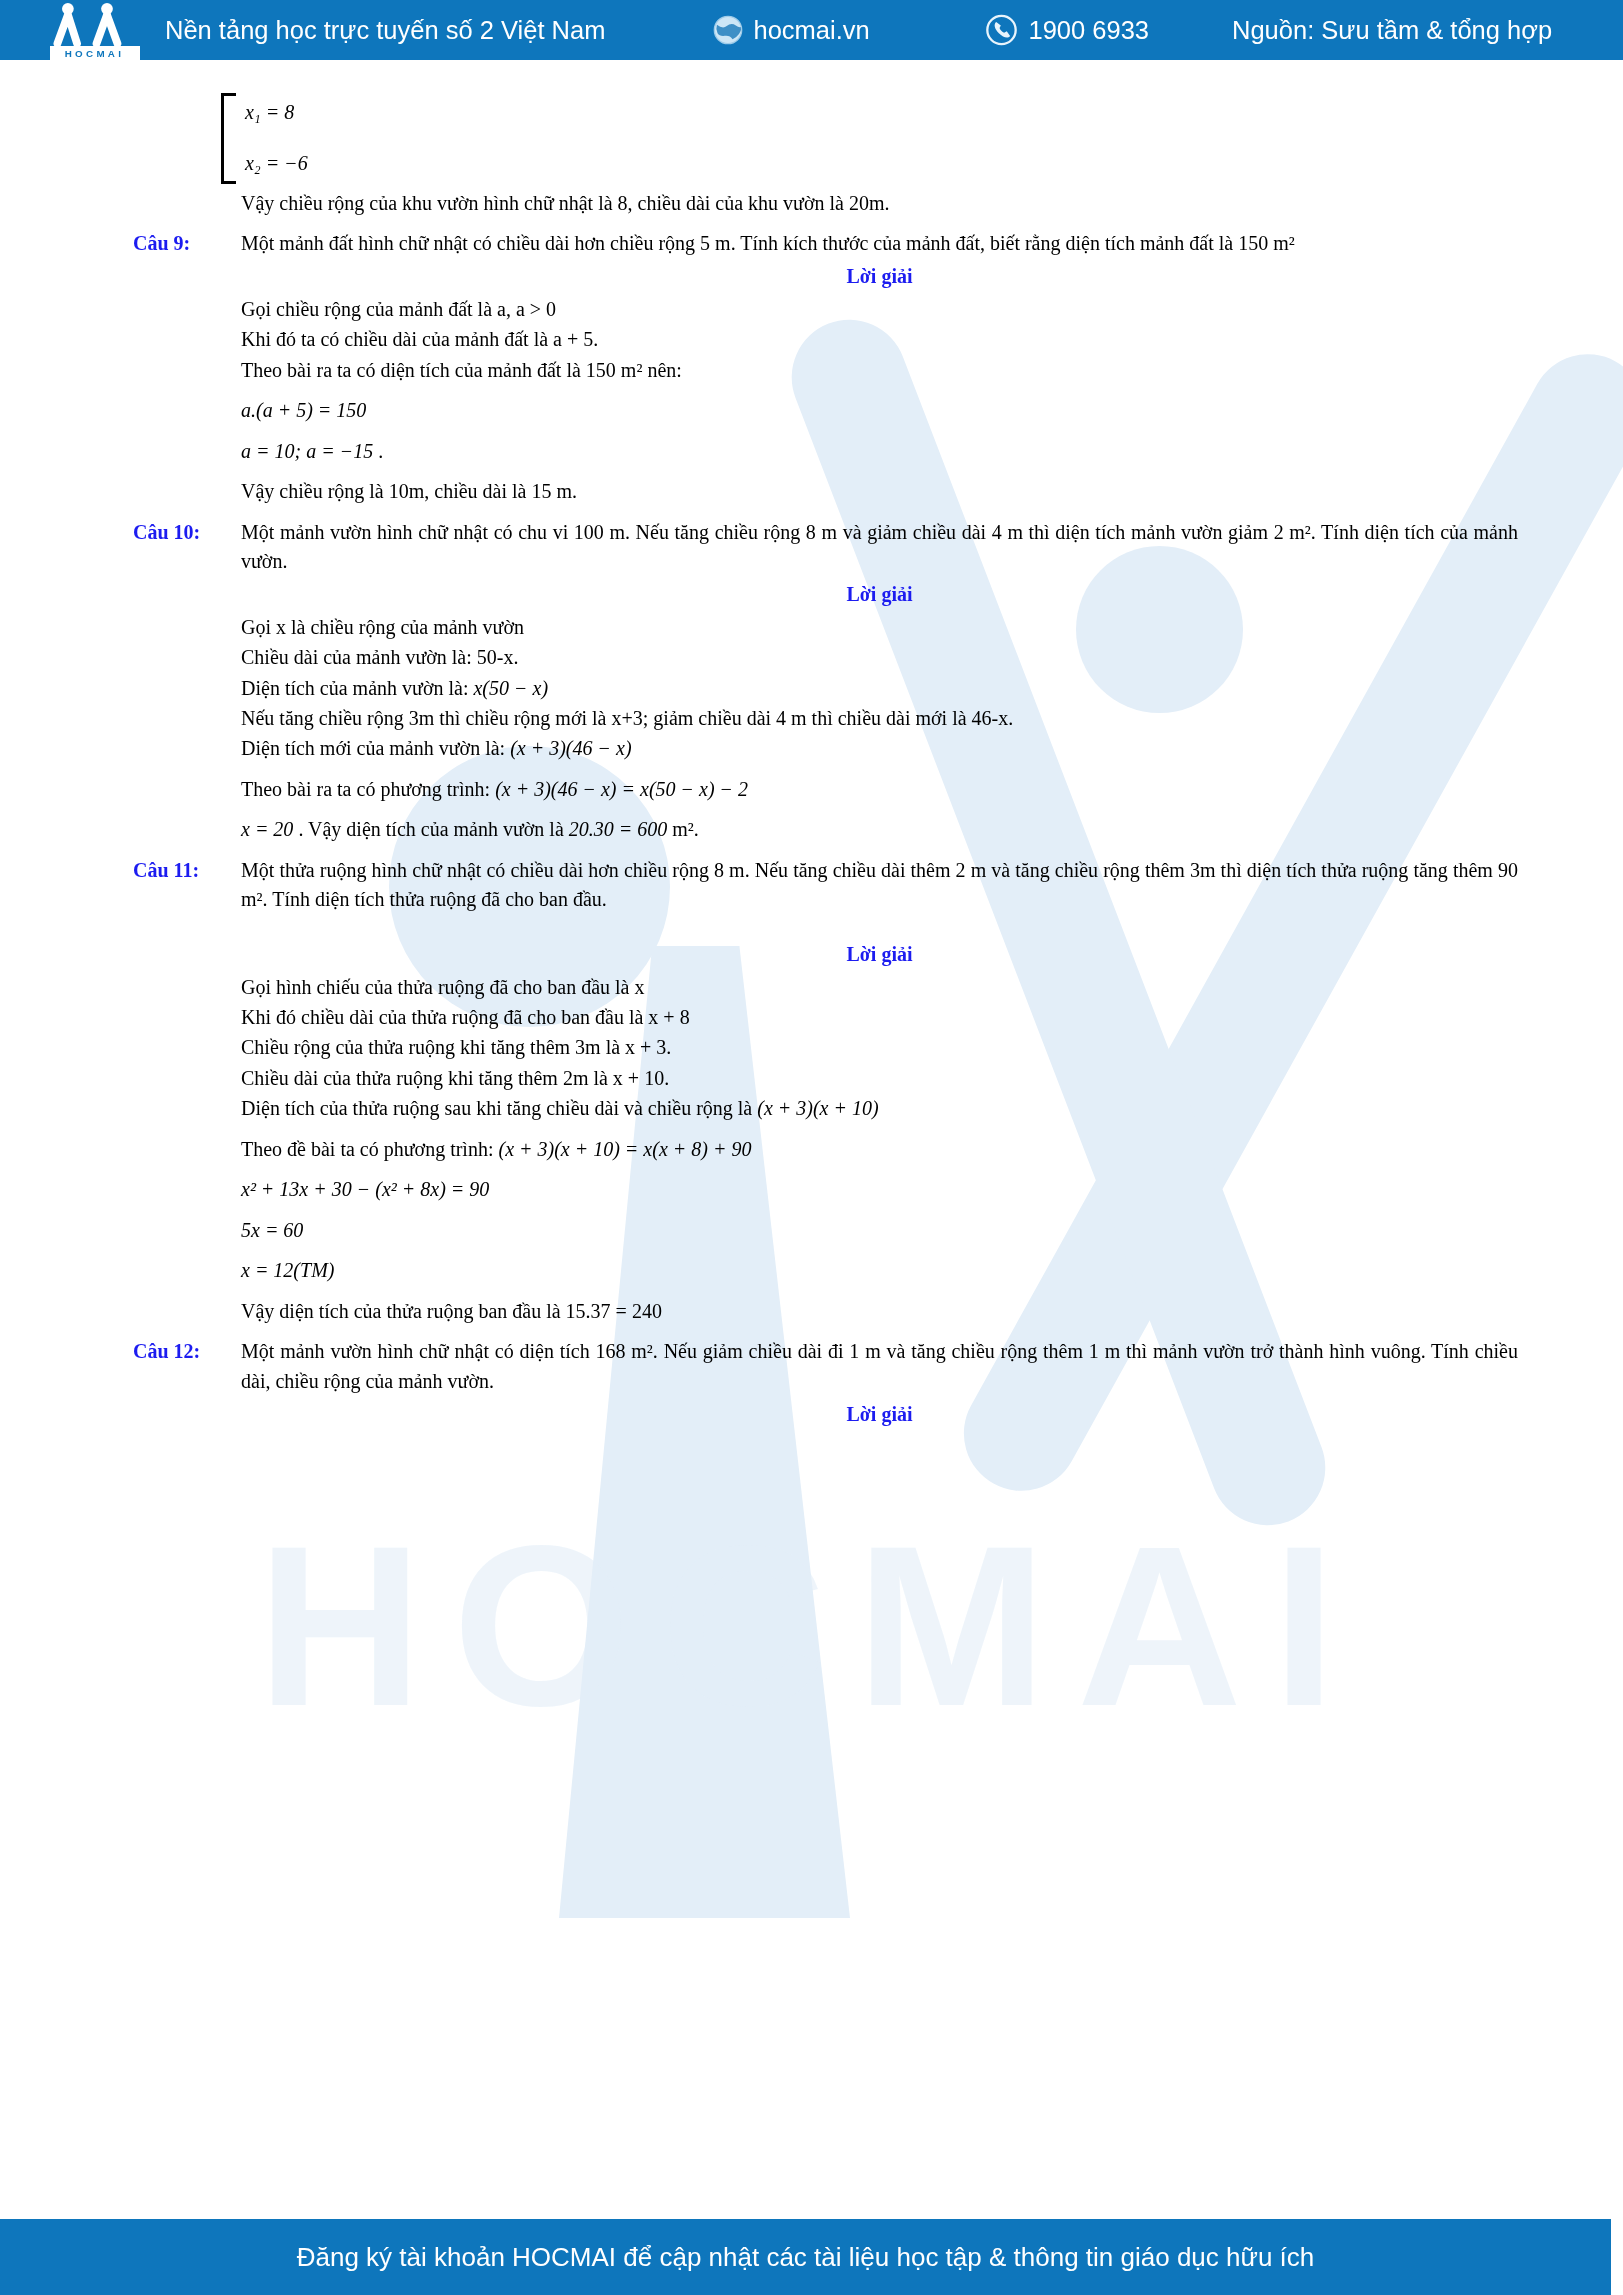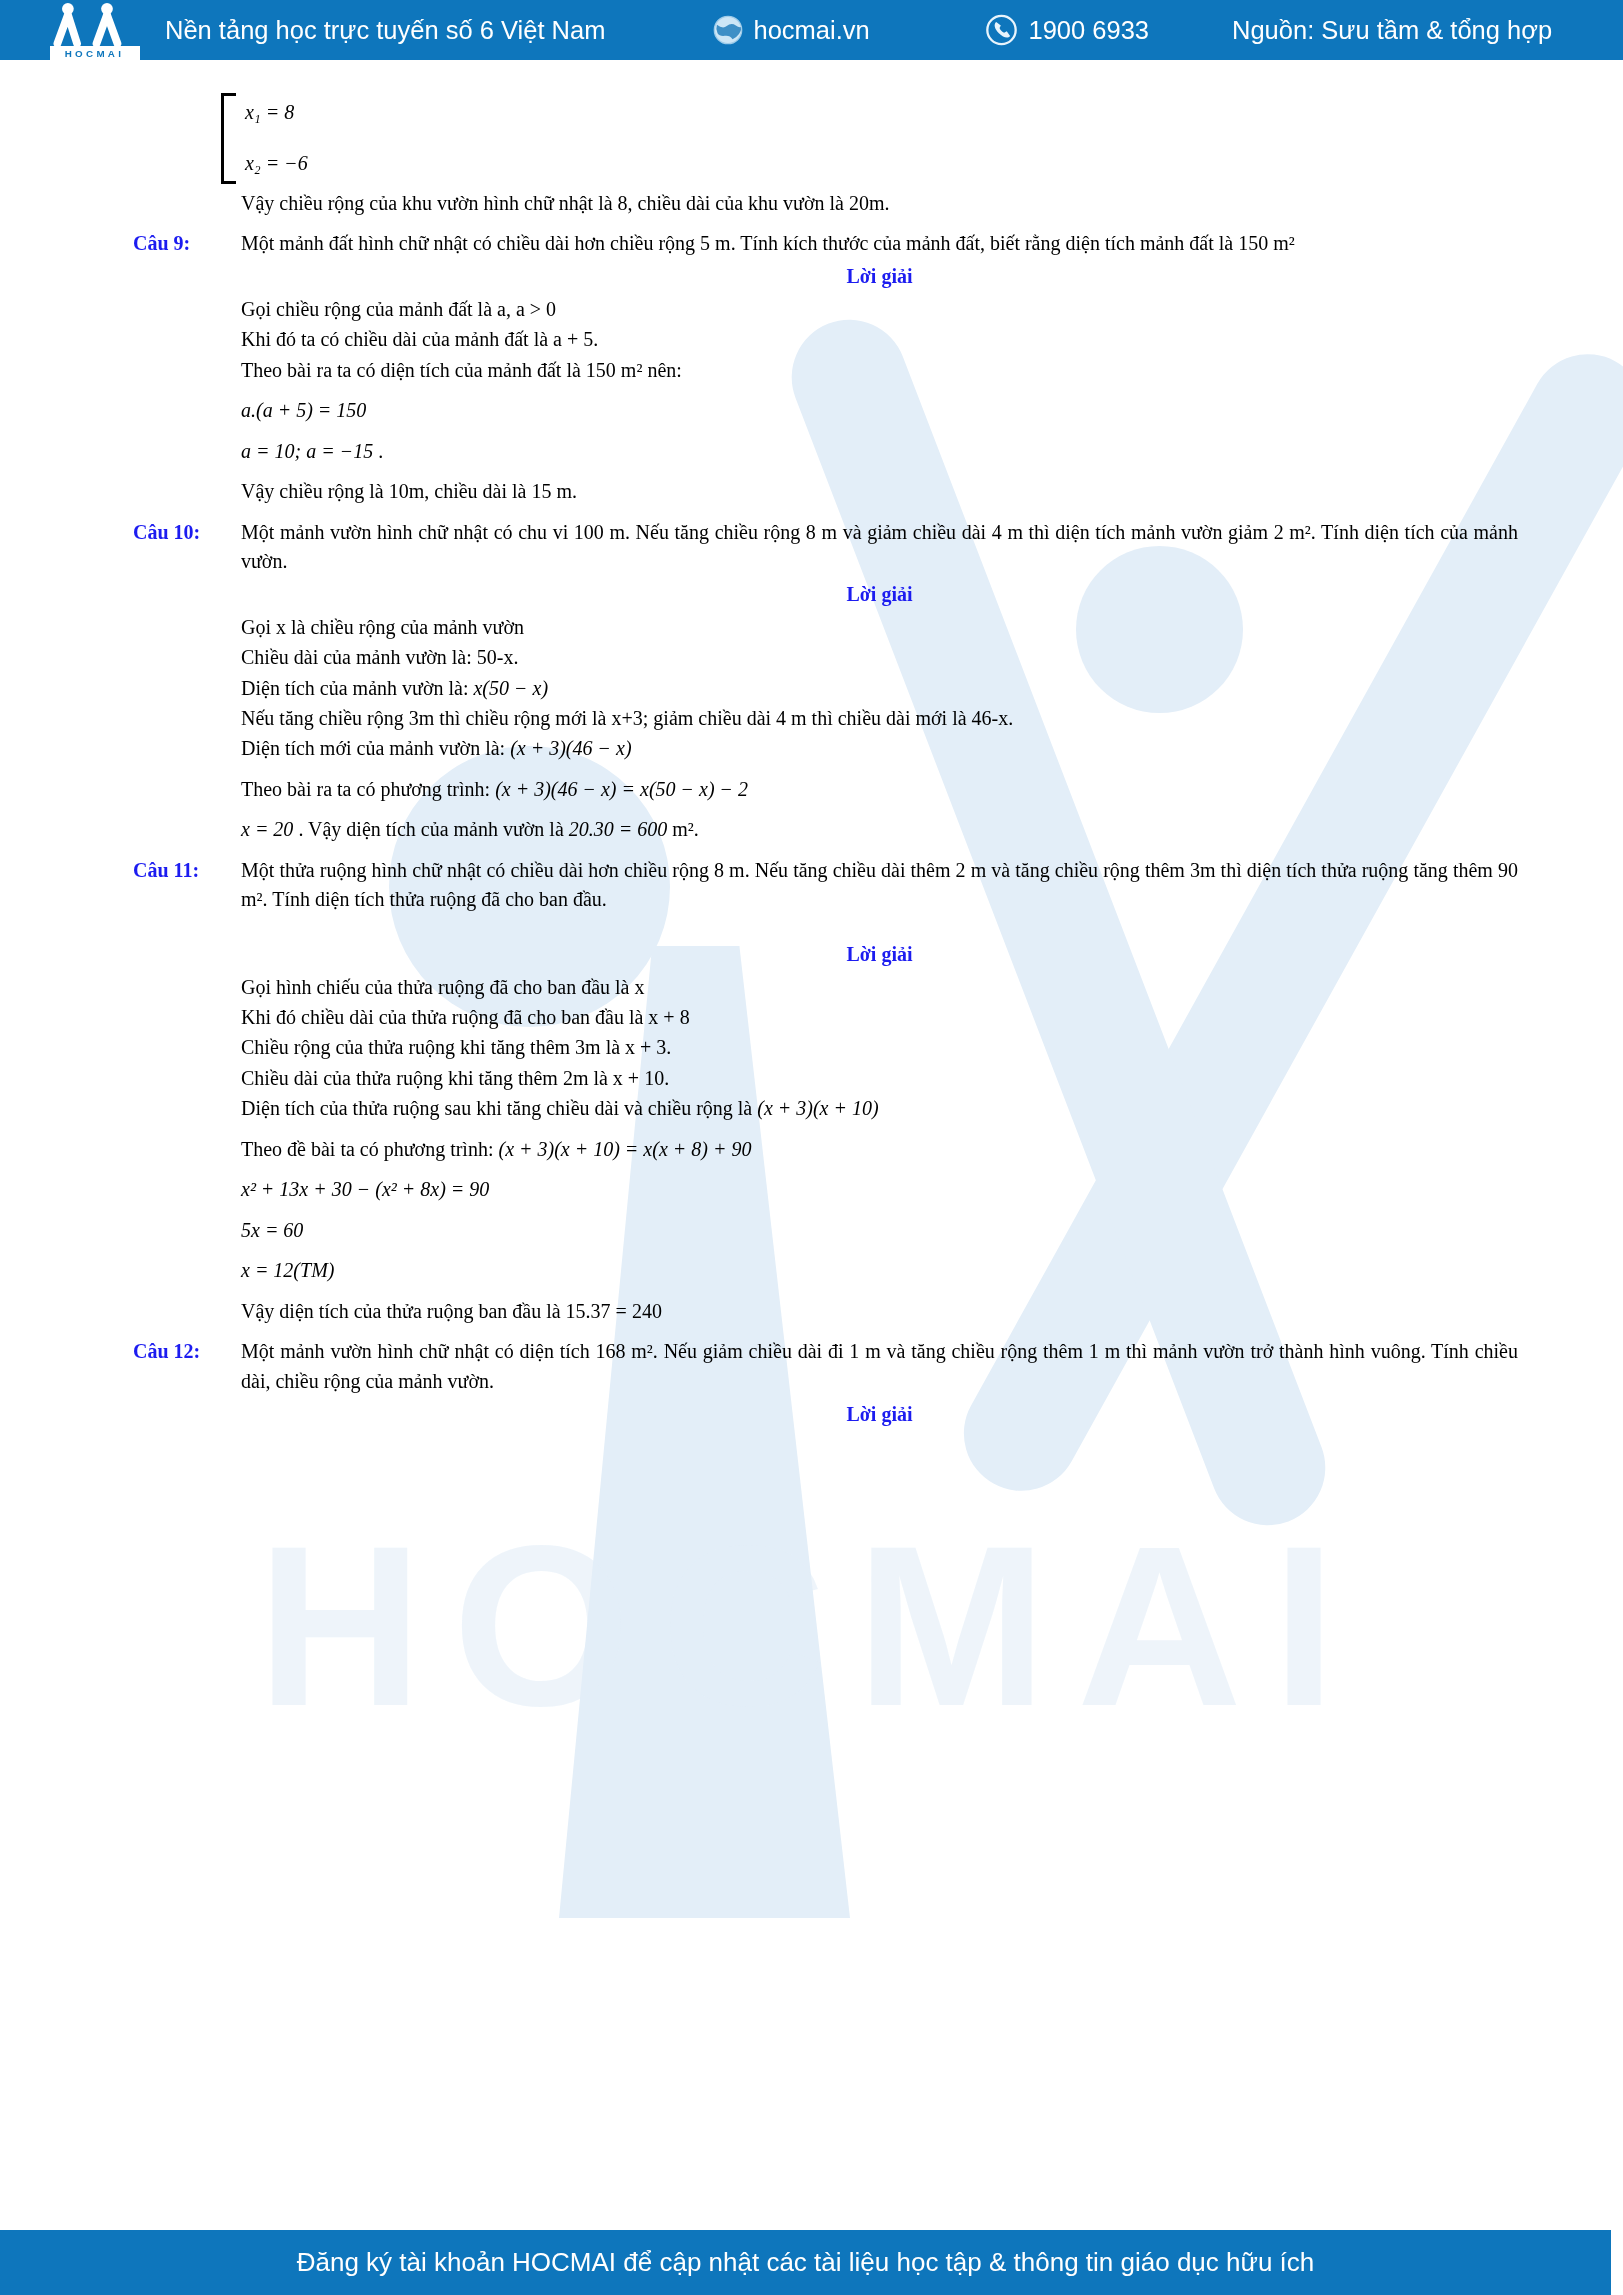--- a/index.html
+++ b/index.html
@@ -15,21 +15,21 @@
   .logo-label { position:absolute; left:6.5px; bottom:-1.3px; width:90px; height:15.7px; background:#fff;
                 color:var(--brand,#0E76BC); font-size:9.8px; font-weight:bold; letter-spacing:3.3px;
                 text-align:center; line-height:15.7px; }
   .tagline { position:absolute; left:165px; top:50%; transform:translateY(-50%); font-size:25.5px; }
   .hdr-item { position:absolute; top:50%; transform:translateY(-50%); display:flex; align-items:center;
               gap:10.5px; font-size:25.5px; }
   .site { left:713px;align-items:flex-end; } .phone { left:985px; }
   .source { position:absolute; left:1232px; top:50%; transform:translateY(-50%); font-size:25.5px; }
 
   
-  .botbar { position:absolute; left:0; right:12px; bottom:0; height:65px; background:var(--brand,#0E76BC);
+  .botbar { position:absolute; left:0; right:12px; bottom:0; height:76px; background:var(--brand,#0E76BC);
             z-index:3; display:flex; align-items:center; justify-content:center;text-align:right; }
   .botbar span { color:#fff; font-family:"Liberation Sans","DejaVu Sans",sans-serif; font-size:26px; }
 
   
   .watermark { position:absolute; inset:0; z-index:0; pointer-events:none; }
   .wm-head { position:absolute; left:1076px; top:546px; width:167px; height:167px; border-radius:50%;
              background:var(--wm,#E5EFF8); }
   .wm-dome { position:absolute; left:389px; top:746px; width:281px; height:281px; border-radius:50%;
              background:var(--wm,#E5EFF8); }
   .wm-diag-a { position:absolute; left:1247px; top:281px; width:115px; height:1283px;
@@ -67,21 +67,21 @@
   <header class="topbar">
     <div class="logo">
       <svg width="98" height="43" viewBox="0 0 150 66">
         <circle cx="38" cy="9" r="9" fill="#fff"></circle>
         <path d="M38 18 L22 62 M38 18 L52 62" stroke="#fff" stroke-width="12" stroke-linecap="round" fill="none"></path>
         <circle cx="98" cy="9" r="9" fill="#fff"></circle>
         <path d="M98 18 L82 62 M98 18 L114 62" stroke="#fff" stroke-width="12" stroke-linecap="round" fill="none"></path>
       </svg>
       <div class="logo-label">HOCMAI</div>
     </div>
-    <div class="tagline">Nền tảng học trực tuyến số 6 Việt Nam</div>
+    <div class="tagline">Nền tảng học trực tuyến số 2 Việt Nam</div>
     <div class="hdr-item site">
       <svg width="30" height="30" viewBox="0 0 46 46">
         <circle cx="23" cy="23" r="21" fill="#cde6f6"></circle>
         <path d="M6 15 q9 7 15 2 q7 -6 14 -1 q5 4 9 2 q-2 14 -14 19 q-4 -6 -12 -5 q-8 1 -11 -4 q-3 -7 -1 -13" fill="#3e8fc6"></path>
         <circle cx="23" cy="23" r="21" fill="none" stroke="#9fcce9" stroke-width="2"></circle>
       </svg>
       <span>hocmai.vn</span>
     </div>
     <div class="hdr-item phone">
       <svg width="33" height="33" viewBox="0 0 50 50">

